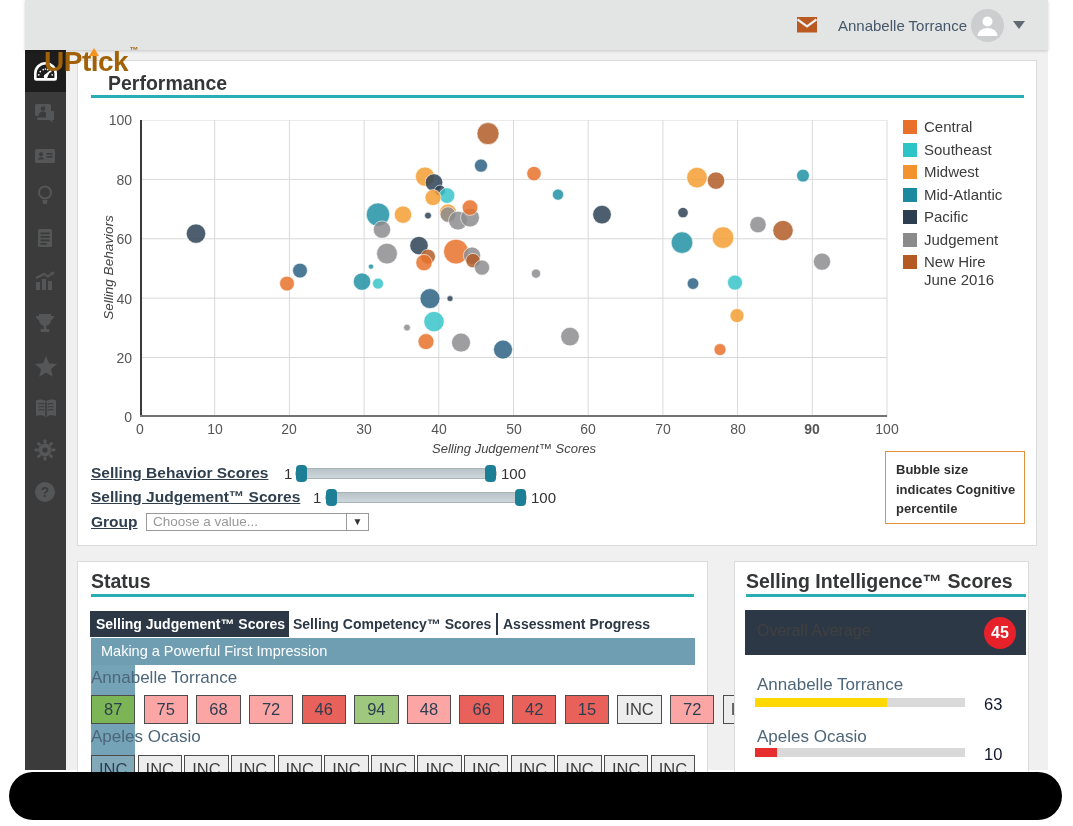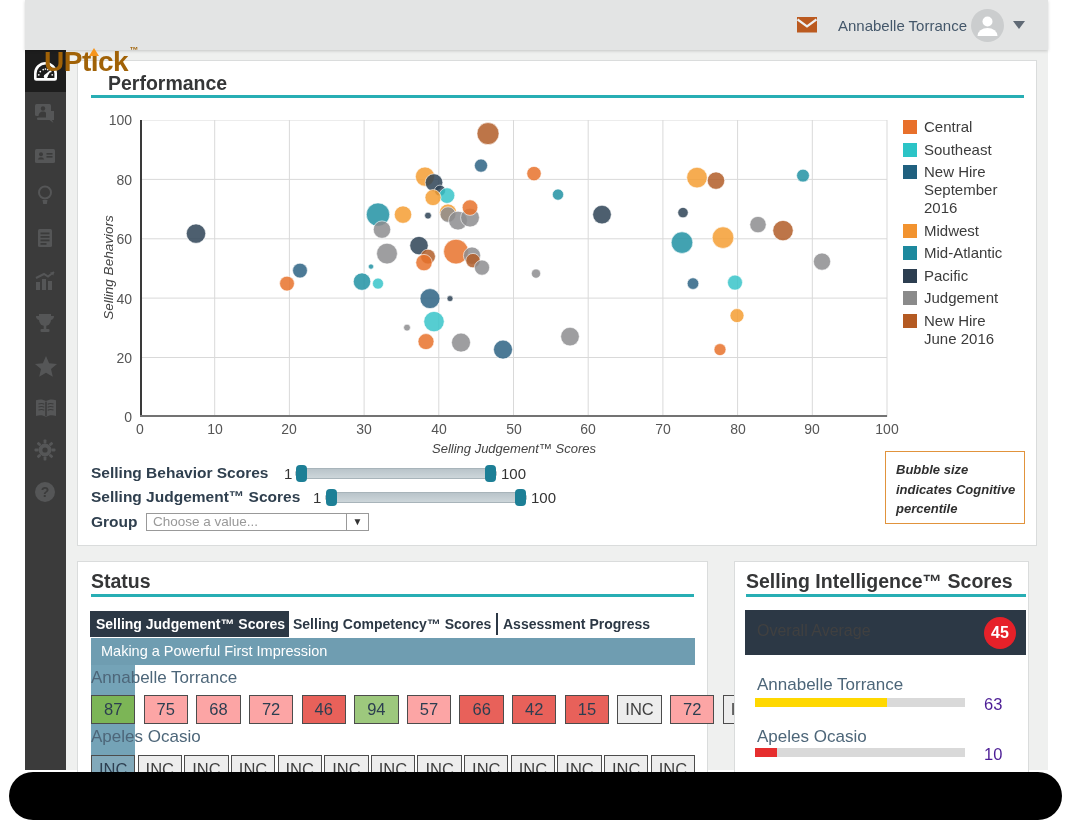--- a/index.html
+++ b/index.html
@@ -15,35 +15,35 @@
 #content { left:66px; top:50px; width:982px; height:720px; background:#eff0ef; }
 .panel { position:absolute; background:#fff; border:1px solid #dadcdc; }
 .ptitle { position:absolute; font-size:19.5px; font-weight:bold; color:#353637; }
 .tealline { position:absolute; height:2.5px; background:#28aeb4; }
 .xt { position:absolute; width:40px; text-align:center; font-size:14px; color:#555; }
 .yt { position:absolute; width:40px; text-align:right; font-size:14px; color:#555; }
 .axlab { position:absolute; font-size:13px; font-style:italic; color:#444; }
 .li { display:flex; margin-bottom:4.5px; }
 .lsw { width:14px; height:14px; flex:0 0 14px; margin-right:7px; margin-top:2px; }
 .ltx { font-size:15px; line-height:18px; color:#3c3c3c; }
-.slab { position:absolute; font-size:15.5px; font-weight:bold; color:#2f3f4e; }
+.slab { position:absolute; font-size:15.5px; font-weight:bold; color:#2f3f4e;text-decoration:underline; }
 .snum { position:absolute; font-size:15px; color:#333; }
 .track { position:absolute; height:11px; border-radius:5.5px; background:linear-gradient(#b9c4ca,#cdd6da); border:1px solid #a8b4ba; }
 .handle { position:absolute; width:11px; height:17px; border-radius:4px; background:#1d7f96; top:-4px; }
 .cell { width:44.3px; height:29px; border:1.5px solid #4c4c4c; font-size:16.5px; color:#2c3e50; display:flex; align-items:center; justify-content:center; flex:0 0 44.3px; }
 .g { background:#7cb556; }
 .lg { background:#9dc87d; }
 .y { background:#fca5a5; }
 .r { background:#e8615a; }
 .i { background:#ededed; color:#3f3f3f; }
 .ib { background:#82a9ba; color:#2c3e50; }
 .name { position:absolute; font-size:17px; color:#4d6679; }
 .pbar { position:absolute; height:8.5px; background:#d9d9d9; }
 .pfill { height:8.5px; }
-.pval { position:absolute; font-size:16.5px; color:#4c1d95; }
+.pval { position:absolute; font-size:16.5px; color:#0f172a; }
 </style></head>
 <body>
 <div class="abs" id="header">
   <div class="abs" id="logo">UPtıck<span class="tm">™</span><span class="tick"></span></div>
   <svg class="abs" style="left:772px; top:17px;" width="20" height="15.5" viewBox="0 0 20 15.5">
       <rect width="20" height="15.5" fill="#bb5a20"></rect>
       <path d="M0.5 2.5 L10 9.5 L19.5 2.5" stroke="#eef0f2" stroke-width="2.2" fill="none"></path>
     </svg>
   <div class="abs" style="left:813px; top:16.5px; font-size:15px; color:#44576a;">Annabelle Torrance</div>
   <svg class="abs" style="left:946px; top:9px;" width="33" height="33" viewBox="0 0 33 33">
@@ -218,44 +218,40 @@
 </svg>
 <div class="xt" style="left:120px;top:421px;">0</div>
 <div class="xt" style="left:195px;top:421px;">10</div>
 <div class="xt" style="left:269px;top:421px;">20</div>
 <div class="xt" style="left:344px;top:421px;">30</div>
 <div class="xt" style="left:419px;top:421px;">40</div>
 <div class="xt" style="left:494px;top:421px;">50</div>
 <div class="xt" style="left:568px;top:421px;">60</div>
 <div class="xt" style="left:643px;top:421px;">70</div>
 <div class="xt" style="left:718px;top:421px;">80</div>
-<div class="xt" style="left:792px;top:421px;">90</div>
+<div class="xt" style="left:792px;top:421px;font-weight:bold;">90</div>
 <div class="xt" style="left:867px;top:421px;">100</div>
 <div class="yt" style="left:92px;top:409px;">0</div>
 <div class="yt" style="left:92px;top:350px;">20</div>
 <div class="yt" style="left:92px;top:291px;">40</div>
 <div class="yt" style="left:92px;top:231px;">60</div>
 <div class="yt" style="left:92px;top:172px;">80</div>
 <div class="yt" style="left:92px;top:112px;">100</div>
 <div class="axlab" style="left:432px; top:440.5px;">Selling Judgement™ Scores</div>
 <div class="axlab" style="left:38px; top:260px; width:140px; text-align:center; font-size:13.5px; transform:rotate(-90deg); transform-origin:center;">Selling Behaviors</div>
 <div class="abs" style="left:903px; top:118px; width:130px;">
 <div class="li">
       <span class="lsw" style="background:#e8702b"></span>
       <span class="ltx">Central</span>
     </div>
 <div class="li">
       <span class="lsw" style="background:#2cc4c6"></span>
       <span class="ltx">Southeast</span>
     </div>
 <div class="li">
-      <span class="lsw" style="background:#20607f"></span>
-      <span class="ltx">New Hire September 2016</span>
-    </div>
-<div class="li">
       <span class="lsw" style="background:#f2932f"></span>
       <span class="ltx">Midwest</span>
     </div>
 <div class="li">
       <span class="lsw" style="background:#1d899e"></span>
       <span class="ltx">Mid-Atlantic</span>
     </div>
 <div class="li">
       <span class="lsw" style="background:#2c3e50"></span>
       <span class="ltx">Pacific</span>
@@ -278,41 +274,41 @@
 <div class="snum" style="left:501px; top:465px;">100</div>
 <div class="slab" style="left:91px; top:488px;">Selling Judgement™ Scores</div>
 <div class="snum" style="left:313px; top:489px;">1</div>
 <div class="track" style="left:325px; top:492px; width:202px;">
     <span class="handle" style="left:0px;"></span>
     <span class="handle" style="right:0px;"></span>
   </div>
 <div class="snum" style="left:531px; top:489px;">100</div>
 <div class="slab" style="left:91px; top:513px;">Group</div>
 <div class="abs" style="left:146px; top:513px; width:223px; height:18px; background:#fff; border:1px solid #999; font-size:13.5px; color:#999; padding-left:6px; line-height:16px;">Choose a value...<span style="position:absolute; right:0; top:0; width:22px; height:16px; border-left:1px solid #999; background:#fff; color:#333; text-align:center; font-size:10px; line-height:16px;">▼</span></div>
-<div class="abs" style="left:885px; top:451px; width:140px; height:73px; border:1.5px solid #e1933c; background:#fff; font-size:13px; font-style:italic; font-weight:bold; color:#2f2f2f; line-height:19.5px; padding:8px 0 0 10px;">Bubble size<br>indicates Cognitive<br>percentile</div>
+<div class="abs" style="left:885px; top:451px; width:140px; height:73px; border:1.5px solid #e1933c; background:#fff; font-size:13px; font-weight:bold; color:#2f2f2f; line-height:19.5px; padding:8px 0 0 10px;">Bubble size<br>indicates Cognitive<br>percentile</div>
 
 <div class="panel" style="left:77px; top:561px; width:631px; height:213px;"></div>
 <div class="ptitle" style="left:91px; top:570px;">Status</div>
 <div class="tealline" style="left:91px; top:594px; width:603px;"></div>
 <div class="abs" style="left:90px; top:611px; width:199px; height:26px; background:#2c3845; color:#fff; font-size:14px; font-weight:bold; line-height:26px; padding-left:6px;">Selling Judgement™ Scores</div>
 <div class="abs" style="left:293px; top:611px; height:26px; color:#2c3845; font-size:14px; font-weight:bold; line-height:26px;">Selling Competency™ Scores</div>
 <div class="abs" style="left:496px; top:613px; width:1.5px; height:22px; background:#2c3845;"></div>
 <div class="abs" style="left:503px; top:611px; height:26px; color:#2c3845; font-size:14px; font-weight:bold; line-height:26px;">Assessment Progress</div>
 
 <div class="abs" style="left:91px; top:638px; width:44.3px; height:132px; background:#74a3b7;"></div>
 <div class="abs" style="left:91px; top:638px; width:604px; height:27px; background:#6f9db1; color:#fff; font-size:14.5px; line-height:27px; padding-left:10px;">Making a Powerful First Impression</div>
 <div class="name" style="left:91px; top:668px;">Annabelle Torrance</div>
 <div class="abs" style="left:91px; top:694.5px; width:676px; display:flex; justify-content:space-between;">
     <div class="cell g">87</div>
     <div class="cell y">75</div>
     <div class="cell y">68</div>
     <div class="cell y">72</div>
     <div class="cell r">46</div>
     <div class="cell lg">94</div>
-    <div class="cell y">57</div>
+    <div class="cell y">48</div>
     <div class="cell r">66</div>
     <div class="cell r">42</div>
     <div class="cell r">15</div>
     <div class="cell i">INC</div>
     <div class="cell y">72</div>
     <div class="cell i">INC</div>
   </div>
 <div class="name" style="left:91px; top:727px;">Apeles Ocasio</div>
 <div class="abs" style="left:91px; top:754.5px; width:604px; display:flex; justify-content:space-between;">
     <div class="cell ib">INC</div>

